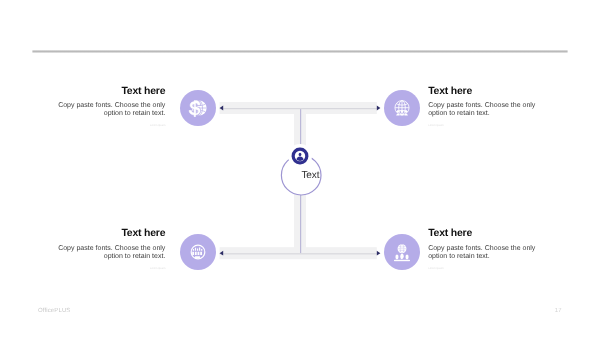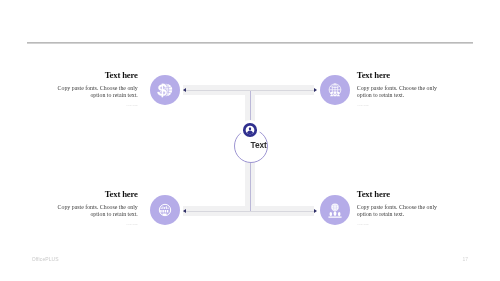--- a/index.html
+++ b/index.html
@@ -15,29 +15,29 @@
   .node-circle svg{position:absolute;left:50%;top:50%;transform:translate(-50%,-50%);display:block;}
 
   .hbar{position:absolute;height:10.5px;background:#f1f1f2;}
   .hline{position:absolute;height:1px;background:#d7d7dd;}
   .vbar{position:absolute;width:9.6px;background:#f1f1f2;}
   .vline{position:absolute;width:1px;background:#bbb8d8;}
   .arrow{position:absolute;width:0;height:0;}
   .arrow-l{border-top:2.1px solid transparent;border-bottom:2.1px solid transparent;border-right:3.4px solid #2e2e66;}
   .arrow-r{border-top:2.1px solid transparent;border-bottom:2.1px solid transparent;border-left:3.4px solid #2e2e66;}
 
-  .tblock{position:absolute;font-family:Liberation Serif, serif;}
+  .tblock{position:absolute;}
   .tblock .h{font-size:8.7px;font-weight:bold;color:#111111;letter-spacing:-0.15px;line-height:9px;}
   .tblock .p{font-size:5.85px;color:#404040;line-height:7.7px;margin-top:4.9px;}
   .tblock .tiny{font-size:2.2px;color:#dcdcdc;margin-top:3.9px;letter-spacing:.02px;}
   .ta-r{text-align:right;}
   .ta-l{text-align:left;}
 
   .center-circle{position:absolute;left:233.7px;top:128.8px;width:34.0px;height:34.0px;border-radius:50%;border:0.8px solid #9d95d2;background:#ffffff;box-sizing:border-box;}
-  .center-label{position:absolute;left:233.7px;top:139.9px;width:50px;text-align:center;font-size:8.4px;font-weight:bold;color:#2f2f2f;letter-spacing:-0.1px;}
+  .center-label{position:absolute;left:233.7px;top:139.9px;width:50px;text-align:center;font-size:8.4px;font-weight:normal;color:#2f2f2f;letter-spacing:-0.1px;}
   .avatar-halo{position:absolute;left:240.2px;top:120.2px;width:19.8px;height:19.8px;border-radius:50%;background:#ffffff;}
   .avatar{position:absolute;left:243.3px;top:123.2px;width:13.6px;height:13.6px;border-radius:50%;background:#30308f;}
   .avatar svg{position:absolute;left:50%;top:50%;transform:translate(-50%,-50%);display:block;}
 </style>
 </head>
 <body>
 
 <div class="slide">
 
   <div class="divider"></div>

